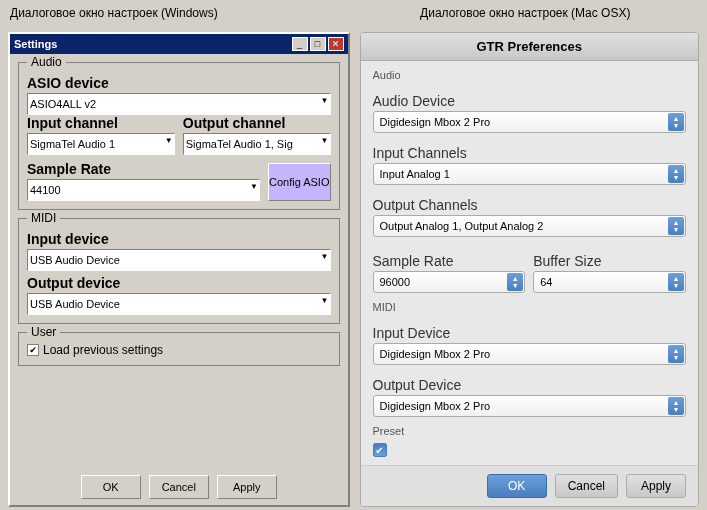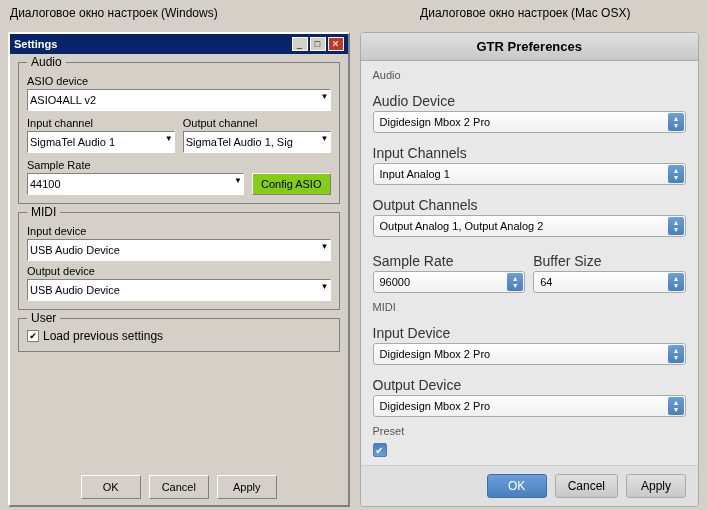--- a/index.html
+++ b/index.html
@@ -99,23 +99,24 @@
     .win-group-label {
       position: absolute;
       top: -8px;
       left: 8px;
       background: #d4d0c8;
       padding: 0 4px;
       font-size: 12px;
     }
 
     .win-field-label {
-      font-size: 11px;
+      font-size: 14px;
       margin-bottom: 2px;
       margin-top: 6px;
+      font-weight: bold;
     }
     .win-field-label:first-child { margin-top: 0; }
 
     .win-select-row {
       display: flex;
       gap: 8px;
     }
     .win-select-wrap {
       flex: 1;
     }
@@ -149,23 +150,23 @@
     .win-sample-row {
       display: flex;
       align-items: flex-end;
       gap: 8px;
     }
     .win-sample-wrap {
       flex: 1;
     }
 
     .win-config-btn {
-      height: 22px;
-      padding: 0 8px;
-      background: #84cc16;
+      height: 38px;
+      padding: 0 0;
+      background: #c4b5fd;
       border: 1px solid #808080;
       border-top-color: #fff;
       border-left-color: #fff;
       font-size: 11px;
       cursor: pointer;
     }
 
     .win-checkbox-row {
       display: flex;
       align-items: center;
@@ -356,21 +357,21 @@
       <div class="win-group">
         <span class="win-group-label">Audio</span>
 
         <div class="win-field-label">ASIO device</div>
         <div class="win-select-container">
           <select class="win-select">
             <option>ASIO4ALL v2</option>
           </select>
         </div>
 
-        <div class="win-select-row" style="margin-top:6px;">
+        <div class="win-select-row" style="">
           <div class="win-select-wrap">
             <div class="win-field-label">Input channel</div>
             <div class="win-select-container">
               <select class="win-select">
                 <option>SigmaTel Audio 1</option>
               </select>
             </div>
           </div>
           <div class="win-select-wrap">
             <div class="win-field-label">Output channel</div>

